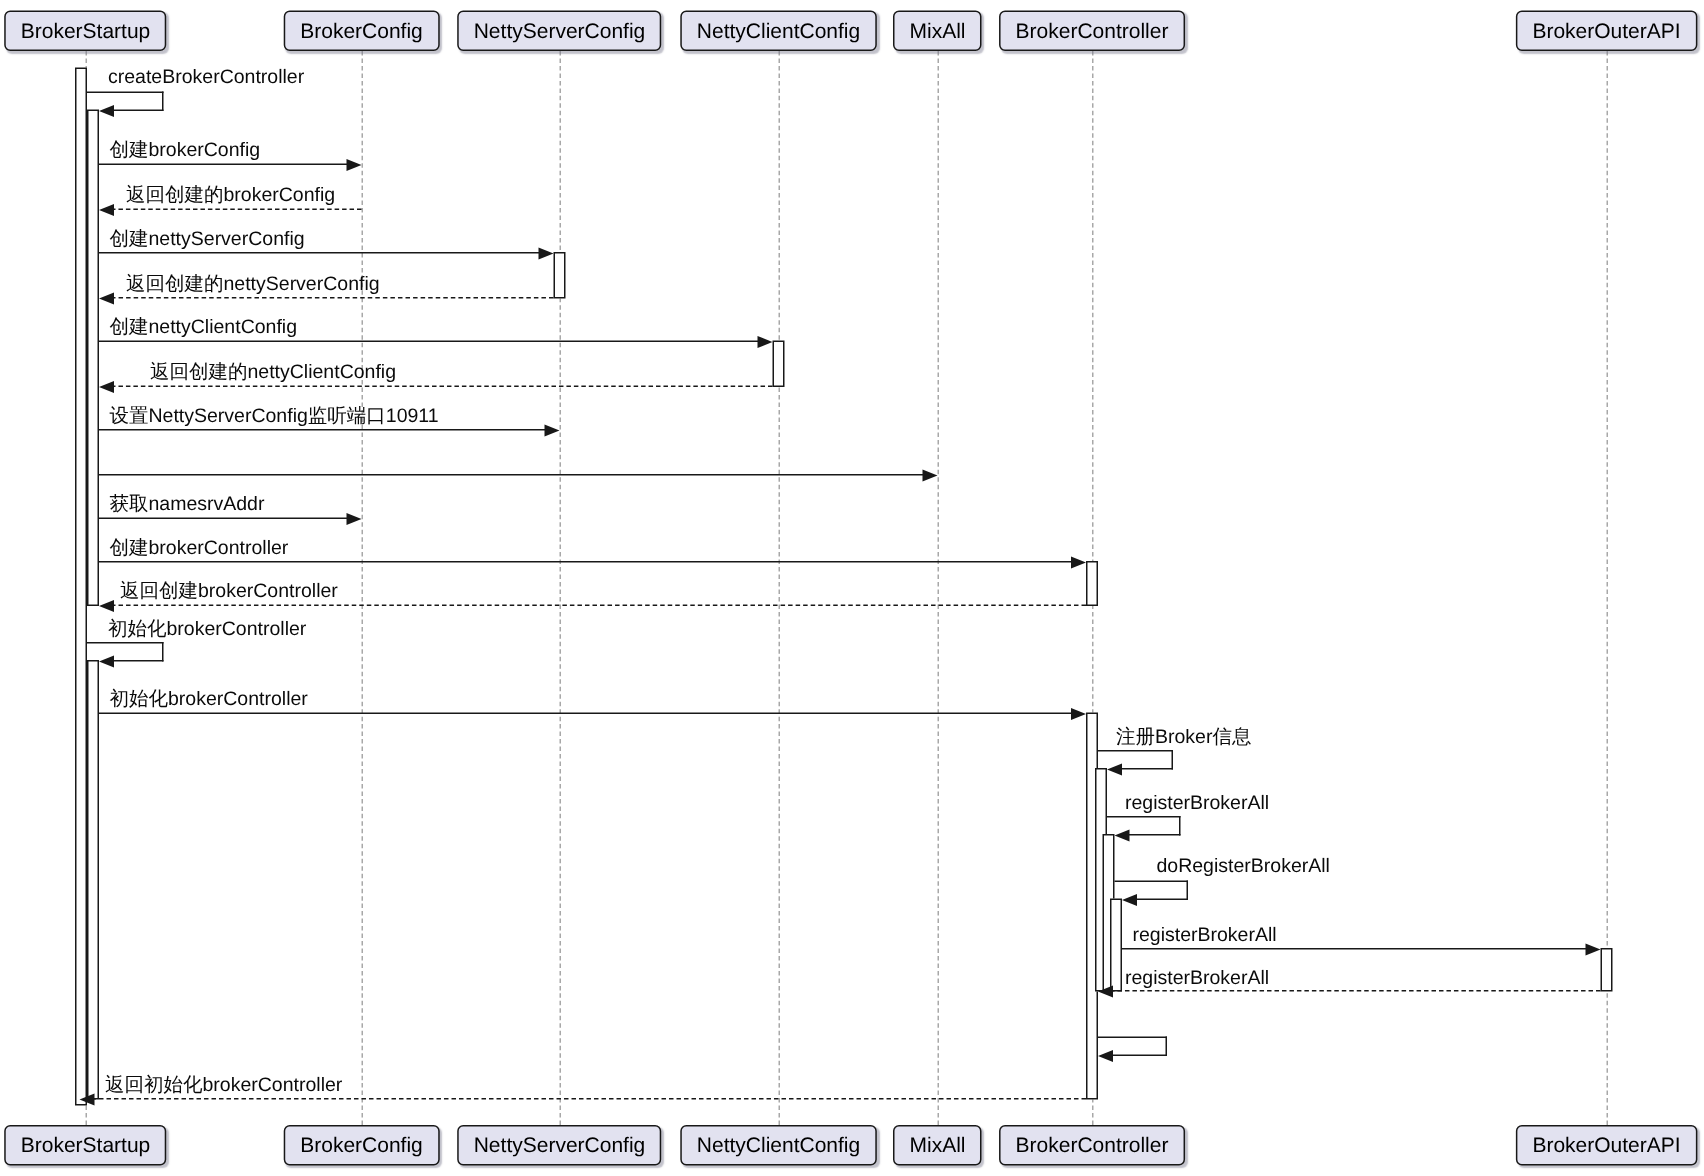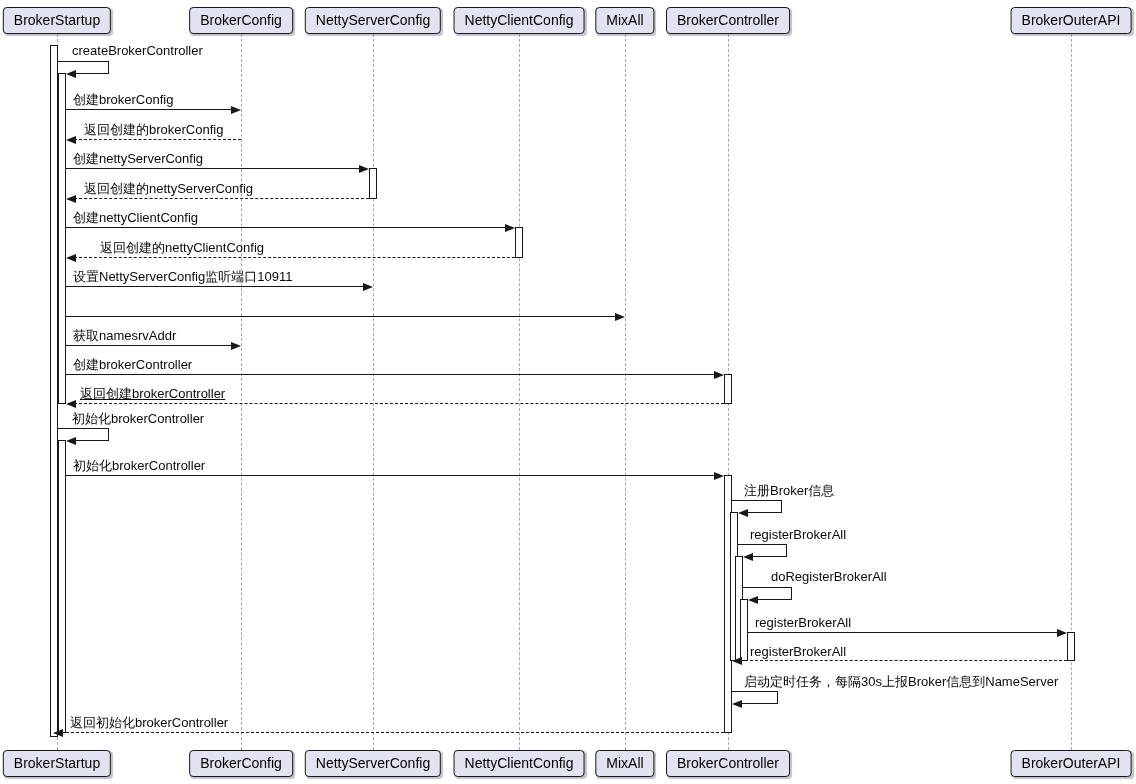--- a/index.html
+++ b/index.html
@@ -110,21 +110,21 @@
     <div class="msg-hline" style="left: 66px; top: 286px; width: 299px;"></div>
     <div class="arrowhead right" style="left: 363px; width: 0px; top: 282.5px;"></div>
     <div class="msg-hline" style="left: 66px; top: 316px; width: 551px;"></div>
     <div class="arrowhead right" style="left: 615px; width: 0px; top: 312.5px;"></div>
     <div class="msg-label" style="left: 73px; top: 328px; text-align: center;">获取namesrvAddr</div>
     <div class="msg-hline" style="left: 66px; top: 345px; width: 167px;"></div>
     <div class="arrowhead right" style="left: 231px; width: 0px; top: 341.5px;"></div>
     <div class="msg-label" style="left: 73px; top: 357px;">创建brokerController</div>
     <div class="msg-hline" style="left: 66px; top: 374px; width: 650px;"></div>
     <div class="arrowhead right" style="left: 714px; width: 0px; top: 370.5px;"></div>
-    <div class="msg-label" style="left: 80px; top: 386px; text-decoration: underline;">返回创建brokerController</div>
+    <div class="msg-label" style="left: 80px; top: 386px;">返回创建brokerController</div>
     <div class="msg-hline dashed" style="left: 74px; top: 403px; width: 650px;"></div>
     <div class="arrowhead left" style="left: 66px; width: 0px; top: 399.5px;"></div>
     <div class="msg-label" style="left: 72px; top: 411px;">初始化brokerController</div>
     <div class="msg-hline" style="left: 58px; top: 428px; width: 51px;"></div>
     <div class="msg-vline" style="left: 108px; top: 428px; height: 13px;"></div>
     <div class="msg-hline" style="left: 74px; top: 440px; width: 35px;"></div>
     <div class="arrowhead left" style="left: 66px; width: 0px; top: 436.5px;"></div>
     <div class="msg-label" style="left: 73px; top: 458px;">初始化brokerController</div>
     <div class="msg-hline" style="left: 66px; top: 475px; width: 650px;"></div>
     <div class="arrowhead right" style="left: 714px; width: 0px; top: 471.5px;"></div>
@@ -142,21 +142,20 @@
     <div class="msg-hline" style="left: 743px; top: 587px; width: 49px;"></div>
     <div class="msg-vline" style="left: 791px; top: 587px; height: 13px;"></div>
     <div class="msg-hline" style="left: 756px; top: 599px; width: 36px;"></div>
     <div class="arrowhead left" style="left: 748px; width: 0px; top: 595.5px;"></div>
     <div class="msg-label" style="left: 755px; top: 615px;">registerBrokerAll</div>
     <div class="msg-hline" style="left: 748px; top: 632px; width: 311px;"></div>
     <div class="arrowhead right" style="left: 1057px; width: 0px; top: 628.5px;"></div>
     <div class="msg-label" style="left: 750px; top: 644px;">registerBrokerAll</div>
     <div class="msg-hline dashed" style="left: 740px; top: 660px; width: 327px;"></div>
     <div class="arrowhead left" style="left: 732px; width: 0px; top: 656.5px;"></div>
-    <div class="msg-label" style="left: 744px; top: 674px;">启动定时任务，每隔30s上报Broker信息到NameServer</div>
     <div class="msg-hline" style="left: 732px; top: 691px; width: 46px;"></div>
     <div class="msg-vline" style="left: 777px; top: 691px; height: 13px;"></div>
     <div class="msg-hline" style="left: 740px; top: 703px; width: 38px;"></div>
     <div class="arrowhead left" style="left: 732px; width: 0px; top: 699.5px;"></div>
     <div class="msg-label" style="left: 70px; top: 715px;">返回初始化brokerController</div>
     <div class="msg-hline dashed" style="left: 61px; top: 732px; width: 663px;"></div>
     <div class="arrowhead left" style="left: 53px; width: 0px; top: 728.5px;"></div>
     <div class="pbox" style="left: 57px; top: 7px;">BrokerStartup</div>
     <div class="pbox" style="left: 241px; top: 7px;">BrokerConfig</div>
     <div class="pbox" style="left: 373px; top: 7px;">NettyServerConfig</div>

